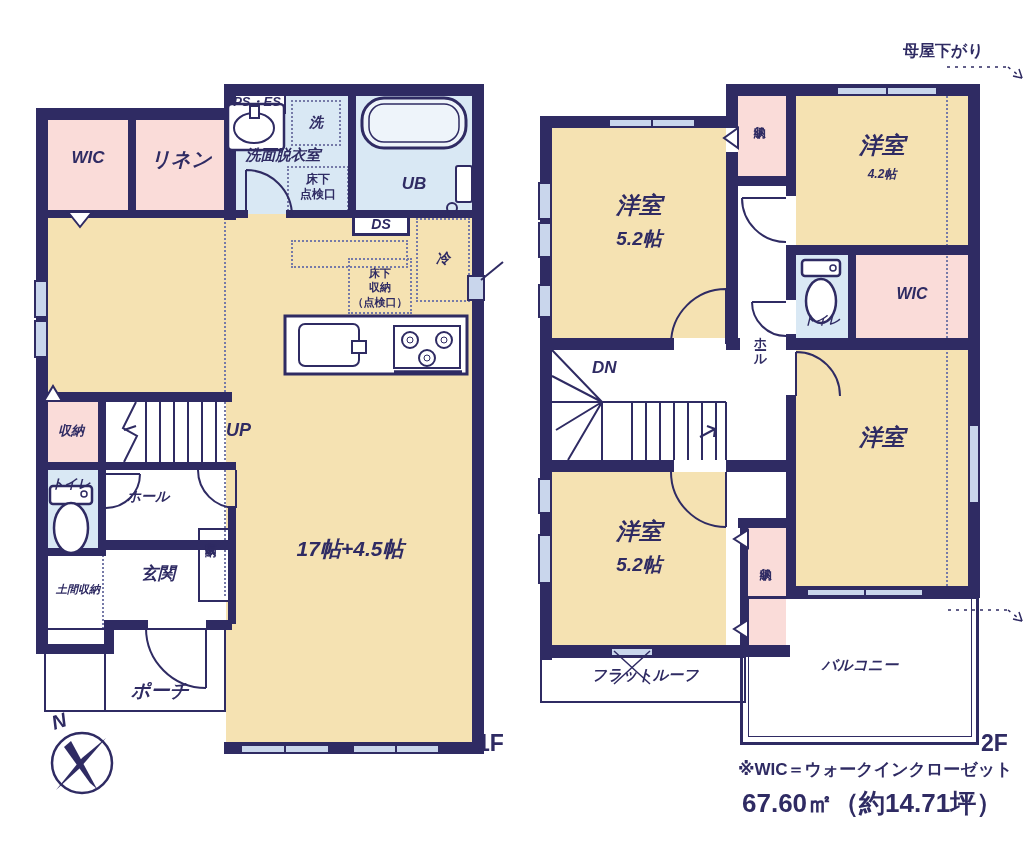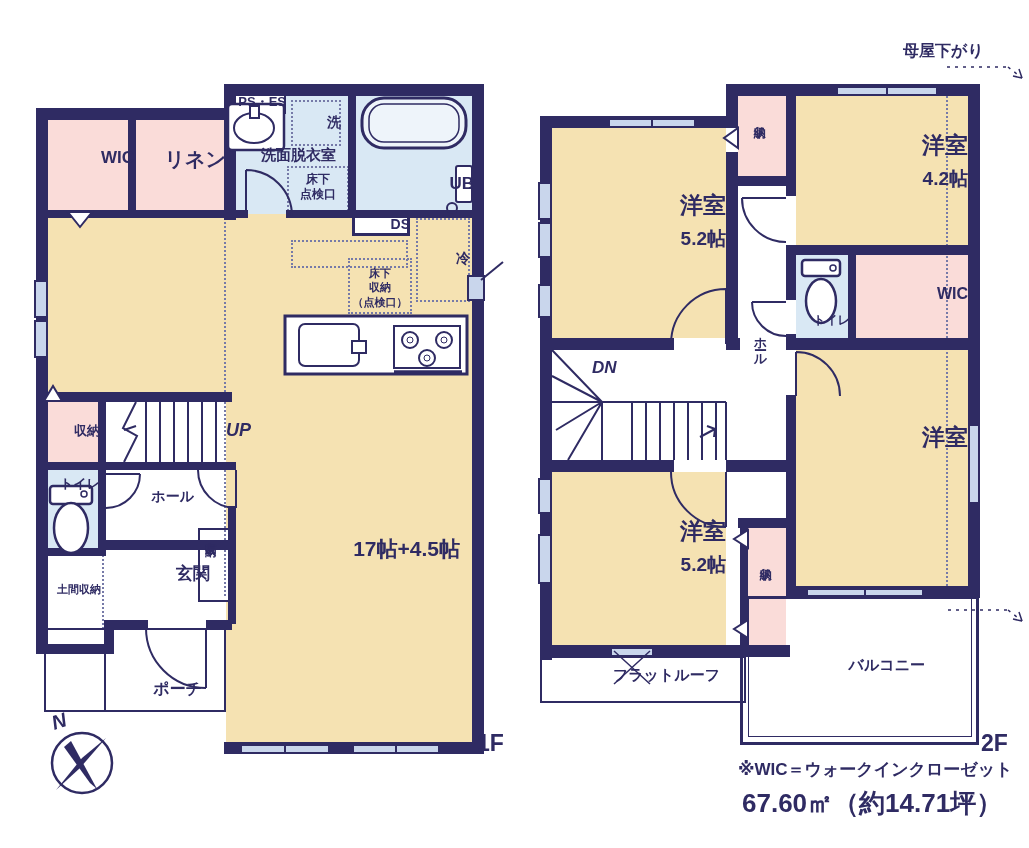--- a/index.html
+++ b/index.html
@@ -9,21 +9,21 @@
   .tan{background:#f5e2b2;}
   .pink{background:#fadcd9;}
   .blue{background:#d9e8f4;}
   .wall{background:#2f2b63;}
   .win{background:#c9d6ec;border:2px solid #2f2b63;}
   .thin{border:2px solid #2f2b63;background:#fff;}
   .thin2{border:2px solid #2f2b63;background:transparent;}
   .dotbox{border:2px dotted #767aa8;background:transparent;}
   .dotv{border-left:2px dotted #767aa8;background:transparent;}
   .lbl{font-weight:700;color:#2f2b63;white-space:nowrap;line-height:1.15;}
-  .c{text-align:right;}
+  .c{text-align:center;font-style:italic;}
   .it{font-style:italic;}
   .vert{writing-mode:vertical-rl;text-orientation:upright;letter-spacing:2px;}
   svg.ovl{position:absolute;left:0;top:0;pointer-events:none;}
 </style>
 </head>
 <body>
 
 <div id="plan">
 
   <div class="fill pink" style="left:42px;top:118px;width:92px;height:96px;"></div>
@@ -246,21 +246,21 @@
         <circle cx="82" cy="763" r="30" stroke-width="2.5"></circle>
         <polygon points="106,738 82,758 56,790 80,768" fill="#2f2b63" stroke="none"></polygon>
         <polygon points="64,747 90,783 97,789 71,741" fill="#2f2b63" stroke="none"></polygon>
       </g>
     </g>
   </svg>
 
   <div class="lbl c" style="left:42px;top:148px;width:92px;font-size:17px;">WIC</div>
   <div class="lbl c" style="left:136px;top:148px;width:90px;font-size:20px;">リネン</div>
   <div class="lbl c" style="left:228px;top:95px;width:58px;font-size:13px;">PS・ES</div>
-  <div class="lbl c" style="left:218px;top:146px;width:118px;font-size:15px;">洗面脱衣室</div>
+  <div class="lbl c" style="left:224px;top:146px;width:118px;font-size:15px;">洗面脱衣室</div>
   <div class="lbl c" style="left:291px;top:114px;width:50px;font-size:14px;">洗</div>
   <div style="position:absolute;left:287px;top:172px;width:62px;text-align:center;font-size:12px;font-weight:700;color:#2f2b63;line-height:1.25;">
     <div>床下</div>
     <div>点検口</div>
   </div>
   <div class="lbl c" style="left:354px;top:174px;width:120px;font-size:17px;">UB</div>
   <div class="lbl c" style="left:352px;top:216px;width:58px;font-size:14px;">DS</div>
   <div class="lbl c" style="left:416px;top:250px;width:54px;font-size:14px;">冷</div>
   <div style="position:absolute;left:348px;top:266px;width:64px;text-align:center;font-size:11px;font-weight:700;color:#2f2b63;line-height:1.3;">
     <div>床下</div>
@@ -268,29 +268,29 @@
     <div>（点検口）</div>
   </div>
   <div class="lbl c" style="left:240px;top:537px;width:220px;font-size:21px;">17帖+4.5帖</div>
   <div class="lbl c" style="left:42px;top:424px;width:58px;font-size:13px;">収納</div>
   <div class="lbl it" style="left:226px;top:420px;font-size:18px;">UP</div>
   <div class="lbl c" style="left:42px;top:477px;width:58px;font-size:13px;">トイレ</div>
   <div class="lbl c" style="left:102px;top:488px;width:92px;font-size:14px;">ホール</div>
   <div class="lbl c" style="left:106px;top:564px;width:104px;font-size:17px;">玄関</div>
   <div class="lbl vert" style="left:204px;top:534px;height:64px;font-size:11px;letter-spacing:1px;">玄関収納</div>
   <div class="lbl c" style="left:55px;top:582px;width:46px;font-size:11px;white-space:normal;line-height:1.35;">土間収納</div>
-  <div class="lbl c" style="left:118px;top:680px;width:84px;font-size:16px;">ポーチ</div>
+  <div class="lbl c" style="left:118px;top:680px;width:84px;font-size:19px;">ポーチ</div>
   <div class="lbl" style="left:477px;top:730px;font-size:23px;">1F</div>
 
   <div class="lbl" style="left:903px;top:42px;font-size:16px;">母屋下がり</div>
   <div class="lbl c" style="left:552px;top:192px;width:174px;font-size:23px;">洋室</div>
   <div class="lbl c" style="left:552px;top:228px;width:174px;font-size:19px;">5.2帖</div>
   <div class="lbl vert" style="left:752px;top:116px;height:60px;font-size:12px;letter-spacing:1px;">収納</div>
   <div class="lbl c" style="left:796px;top:132px;width:172px;font-size:23px;">洋室</div>
-  <div class="lbl c" style="left:796px;top:168px;width:172px;font-size:19px;">4.2帖</div>
+  <div class="lbl c" style="left:796px;top:168px;width:172px;font-size:12px;">4.2帖</div>
   <div class="lbl c" style="left:794px;top:314px;width:56px;font-size:12px;">トイレ</div>
   <div class="lbl c" style="left:856px;top:285px;width:112px;font-size:16px;">WIC</div>
   <div class="lbl vert" style="left:752px;top:328px;height:70px;font-size:13px;letter-spacing:1px;">ホール</div>
   <div class="lbl it" style="left:592px;top:358px;font-size:17px;">DN</div>
   <div class="lbl c" style="left:796px;top:424px;width:172px;font-size:23px;">洋室</div>
   <div class="lbl c" style="left:552px;top:518px;width:174px;font-size:23px;">洋室</div>
   <div class="lbl c" style="left:552px;top:554px;width:174px;font-size:19px;">5.2帖</div>
   <div class="lbl vert" style="left:758px;top:558px;height:60px;font-size:12px;letter-spacing:1px;">収納</div>
   <div class="lbl c" style="left:570px;top:666px;width:150px;font-size:15px;">フラットルーフ</div>
   <div class="lbl c" style="left:795px;top:656px;width:130px;font-size:15px;">バルコニー</div>

